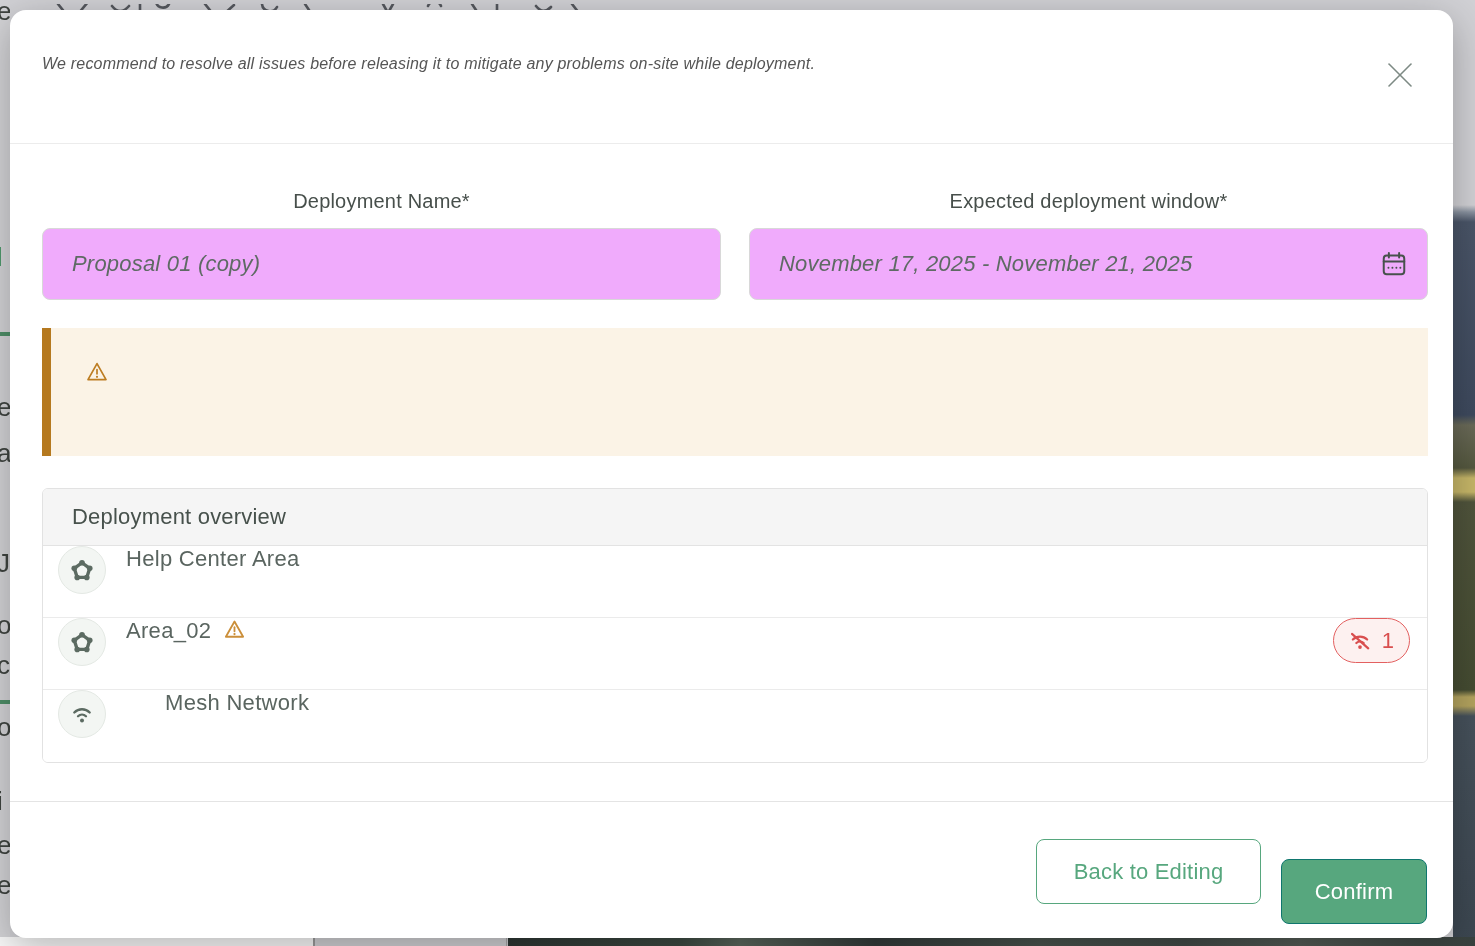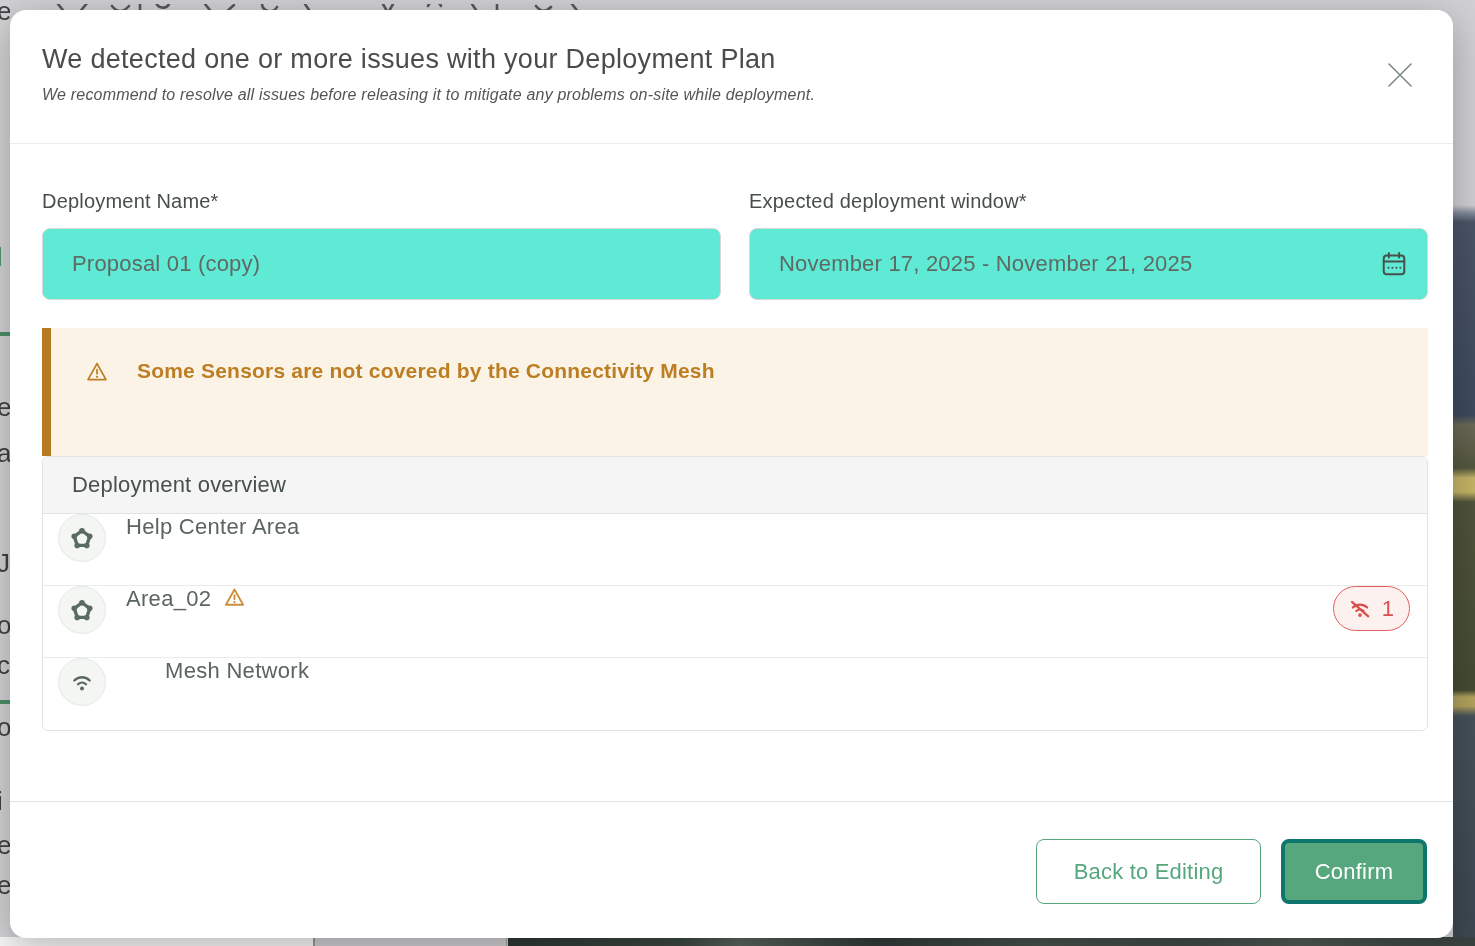--- a/index.html
+++ b/index.html
@@ -83,45 +83,46 @@
   .modal-title { font-size: 27px; font-weight: 500; color: #4b4b4b; letter-spacing: .3px; }
   .modal-subtitle { font-size: 16px; color: #555555; margin-top: 11px; letter-spacing: .2px; font-style: italic; }
   .close-btn {
     position: absolute; right: 36px; top: 48px; width: 34px; height: 34px;
     background: none; border: none; cursor: pointer; padding: 0;
   }
 
   .modal-body { padding: 0 25px 0 32px; }
 
   .fields-row { display: flex; gap: 28px; margin-top: 46px; }
-  .field { flex: 1; }
+  .field { flex: 1; text-align: center; }
   .field-label { font-size: 20px; color: #474f4b; margin-bottom: 15px; letter-spacing: .2px; }
   .input-box {
     position: relative; height: 72px; border: 1px solid #d8d8d8; border-radius: 8px;
-    background: #5eead4; display: flex; align-items: center; padding: 0 60px 0 29px;
+    background: #f0abfc; display: flex; align-items: center; padding: 0 60px 0 29px;
     cursor: text;
+    font-style: italic;
   }
   .input-box .input-value { font-size: 22px; color: #5e6a64; letter-spacing: .2px; white-space: nowrap; }
   .input-box .cal-icon {
     position: absolute; right: 19px; top: 50%; transform: translateY(-50%);
     width: 28px; height: 28px; cursor: pointer;
   }
 
   .warning-banner {
     margin-top: 28px; min-height: 128px;
     background: #fbf3e6; border-left: 9px solid #b5791f;
     display: flex; align-items: flex-start; padding: 31px 20px 24px 34px;
   }
   .warning-banner .warn-icon { flex: 0 0 24px; margin-top: 1px; }
   .warning-texts { margin-left: 28px; }
   .warning-title { font-size: 21px; font-weight: bold; color: #bd7d22; letter-spacing: .2px; }
   .warning-message { font-size: 21px; color: #c3authoriz8533; color: #c28533; margin-top: 13px; letter-spacing: .2px; }
 
   .overview-panel {
-    border: 1px solid #e2e2e2; border-radius: 6px; overflow: hidden;
+    margin-top: 32px; border: 1px solid #e2e2e2; border-radius: 6px; overflow: hidden;
   }
   .panel-header {
     height: 57px; background: #f5f5f5; border-bottom: 1px solid #e3e3e3;
     display: flex; align-items: center; padding: 0 29px;
     font-size: 22px; color: #47514c; letter-spacing: .2px;
   }
   .ov-row {
     height: 72px; display: flex; align-items: flex-start;
     padding: 0 17px 0 15px; border-bottom: 1px solid #ebebeb; background: #fff;
     cursor: pointer;
@@ -149,21 +150,21 @@
     border-radius: 0 0 16px 16px;
   }
   .btn {
     height: 65px; border-radius: 8px; font-size: 22px; cursor: pointer;
     font-family: "Liberation Sans", sans-serif; letter-spacing: .2px;
   }
   .btn-outline {
     width: 225px; background: #ffffff; border: 1px solid #57a77e; color: #57a77e;
   }
   .btn-primary {
-    width: 146px; background: #57a77e; border: 4px solid #0f766e; color: #ffffff;
+    width: 146px; background: #57a77e; border: 1px solid #0f766e; color: #ffffff; margin-top: 20px;
   }
 </style>
 </head>
 <body>
 
 <div class="bg-top-strip">
   <svg width="700" height="10" viewBox="0 0 700 10">
     <g stroke="#55585e" stroke-width="2.6" fill="none" stroke-linecap="round">
       <path d="M58 0 L66 10"></path>
         <path d="M78 10 L88 -2"></path>
@@ -208,21 +209,20 @@
   <div class="bg-bottom-left">
     <span class="cut-text">mount of</span>
   </div>
   <div class="bg-bottom-mid"></div>
   <div class="bg-bottom-dark"></div>
 </div>
 
 <div class="modal">
 
   <div class="modal-header">
-    <div class="modal-title">We detected one or more issues with your Deployment Plan</div>
     <div class="modal-subtitle">We recommend to resolve all issues before releasing it to mitigate any problems on-site while deployment.</div>
     <button class="close-btn">
       <svg width="34" height="34" viewBox="0 0 34 34">
         <g stroke="#7d8a84" stroke-width="1.6" stroke-linecap="round">
           <line x1="6" y1="6" x2="28" y2="28"></line>
           <line x1="28" y1="6" x2="6" y2="28"></line>
         </g>
       </svg>
     </button>
   </div>
@@ -264,21 +264,20 @@
       <span class="warn-icon">
         <svg width="24" height="24" viewBox="0 0 24 24">
           <g stroke="#bd7d22" stroke-width="1.7" fill="none" stroke-linejoin="round" stroke-linecap="round">
             <path d="M12 3.6 L21 19.6 H3 Z"></path>
             <line x1="12" y1="9.6" x2="12" y2="13.8"></line>
           </g>
           <circle cx="12" cy="16.8" r="1.1" fill="#bd7d22"></circle>
         </svg>
       </span>
       <div class="warning-texts">
-        <div class="warning-title">Some Sensors are not covered by the Connectivity Mesh</div>
       </div>
     </div>
 
     <div class="overview-panel">
       <div class="panel-header">Deployment overview</div>
 
       <div class="ov-row">
         <span class="avatar">
           <svg width="26" height="26" viewBox="0 0 24 24">
             <g stroke="#5c6b62" stroke-width="3.1" fill="none" stroke-linejoin="round">

